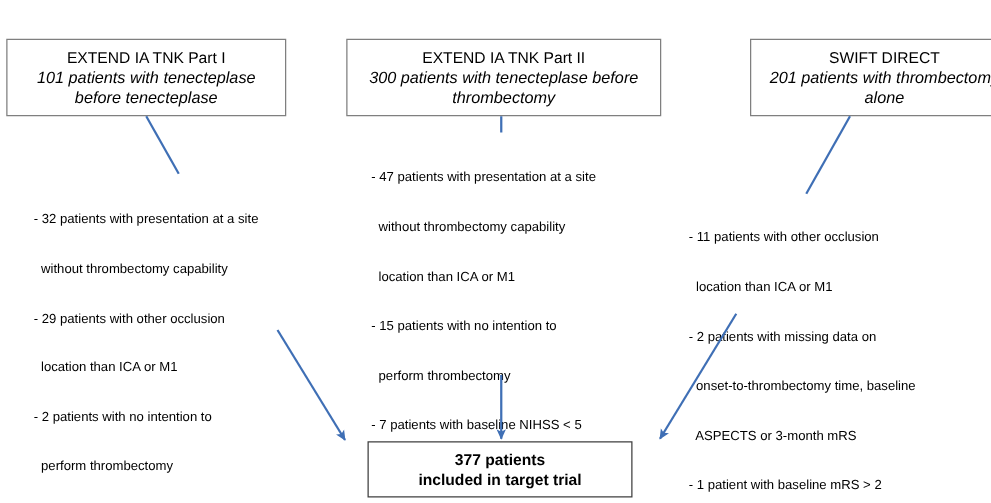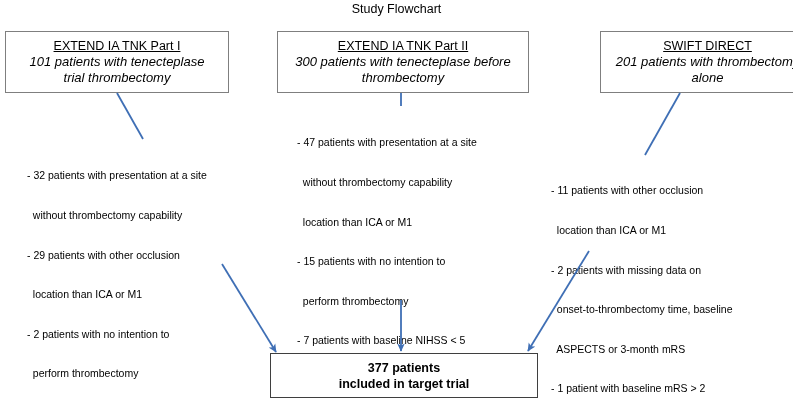--- a/index.html
+++ b/index.html
@@ -42,34 +42,33 @@
     display: flex;
     flex-direction: column;
     align-items: center;
     justify-content: center;
     text-align: center;
   }
   .box .hdr {
     font-size: 12.5px;
     line-height: 15.5px;
     white-space: nowrap;
-    text-decoration: underline;
   }
   .box .sub {
     font-style: italic;
     font-size: 13px;
     line-height: 15.5px;
     padding: 0 4px;
   }
   #box-part1 { left: 5px;   top: 31px; width: 224px; height: 62px; }
   #box-part2 { left: 277px; top: 31px; width: 252px; height: 62px; }
   #box-swift { left: 600px; top: 31px; width: 215px; height: 62px; }
 
   #box-final {
-    left: 270px; top: 353px; width: 268px; height: 45px;
+    left: 294px; top: 353px; width: 212px; height: 45px;
     border: 1px solid #3f3f3f;
     font-weight: bold;
   }
   #box-final .line {
     font-size: 12.5px;
     line-height: 16px;
     font-weight: bold;
   }
 
   .exclusions {
@@ -83,26 +82,25 @@
   #excl-part2 { left: 297px; top: 110px; }
   #excl-swift { left: 551px; top: 158px; }
 
   .excl-line { display: block; }
 </style>
 </head>
 <body>
 
 <div id="page">
 
-  <div class="title">Study Flowchart</div>
 
   <div class="box" id="box-part1">
     <div class="hdr">EXTEND IA TNK Part I</div>
     <div class="sub">101 patients with tenecteplase</div>
-    <div class="sub">trial thrombectomy</div>
+    <div class="sub">before tenecteplase</div>
   </div>
 
   <div class="box" id="box-part2">
     <div class="hdr">EXTEND IA TNK Part II</div>
     <div class="sub">300 patients with tenecteplase before</div>
     <div class="sub">thrombectomy</div>
   </div>
 
   <div class="box" id="box-swift">
     <div class="hdr">SWIFT DIRECT</div>

